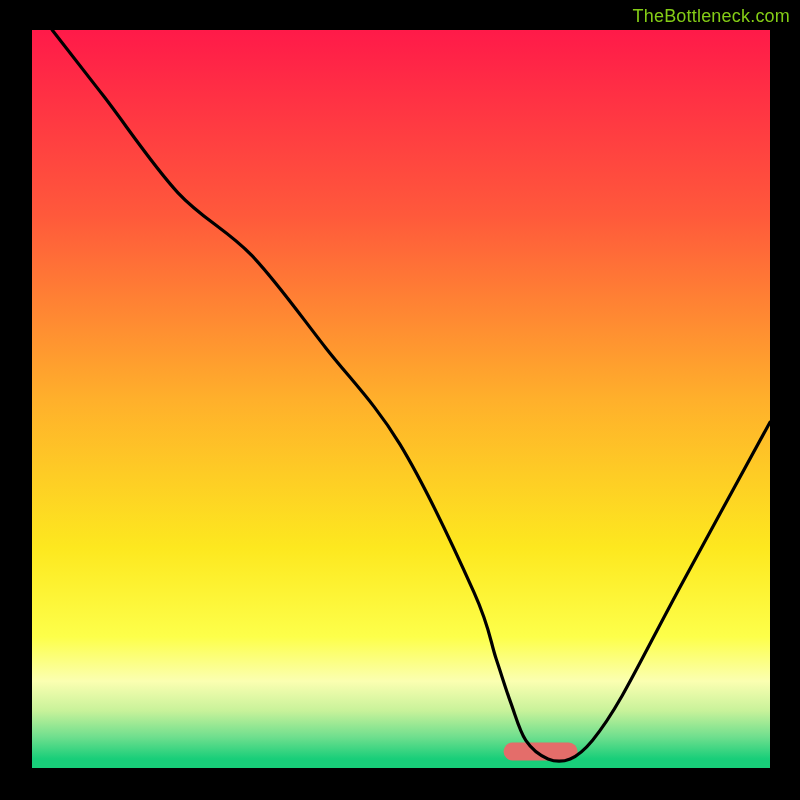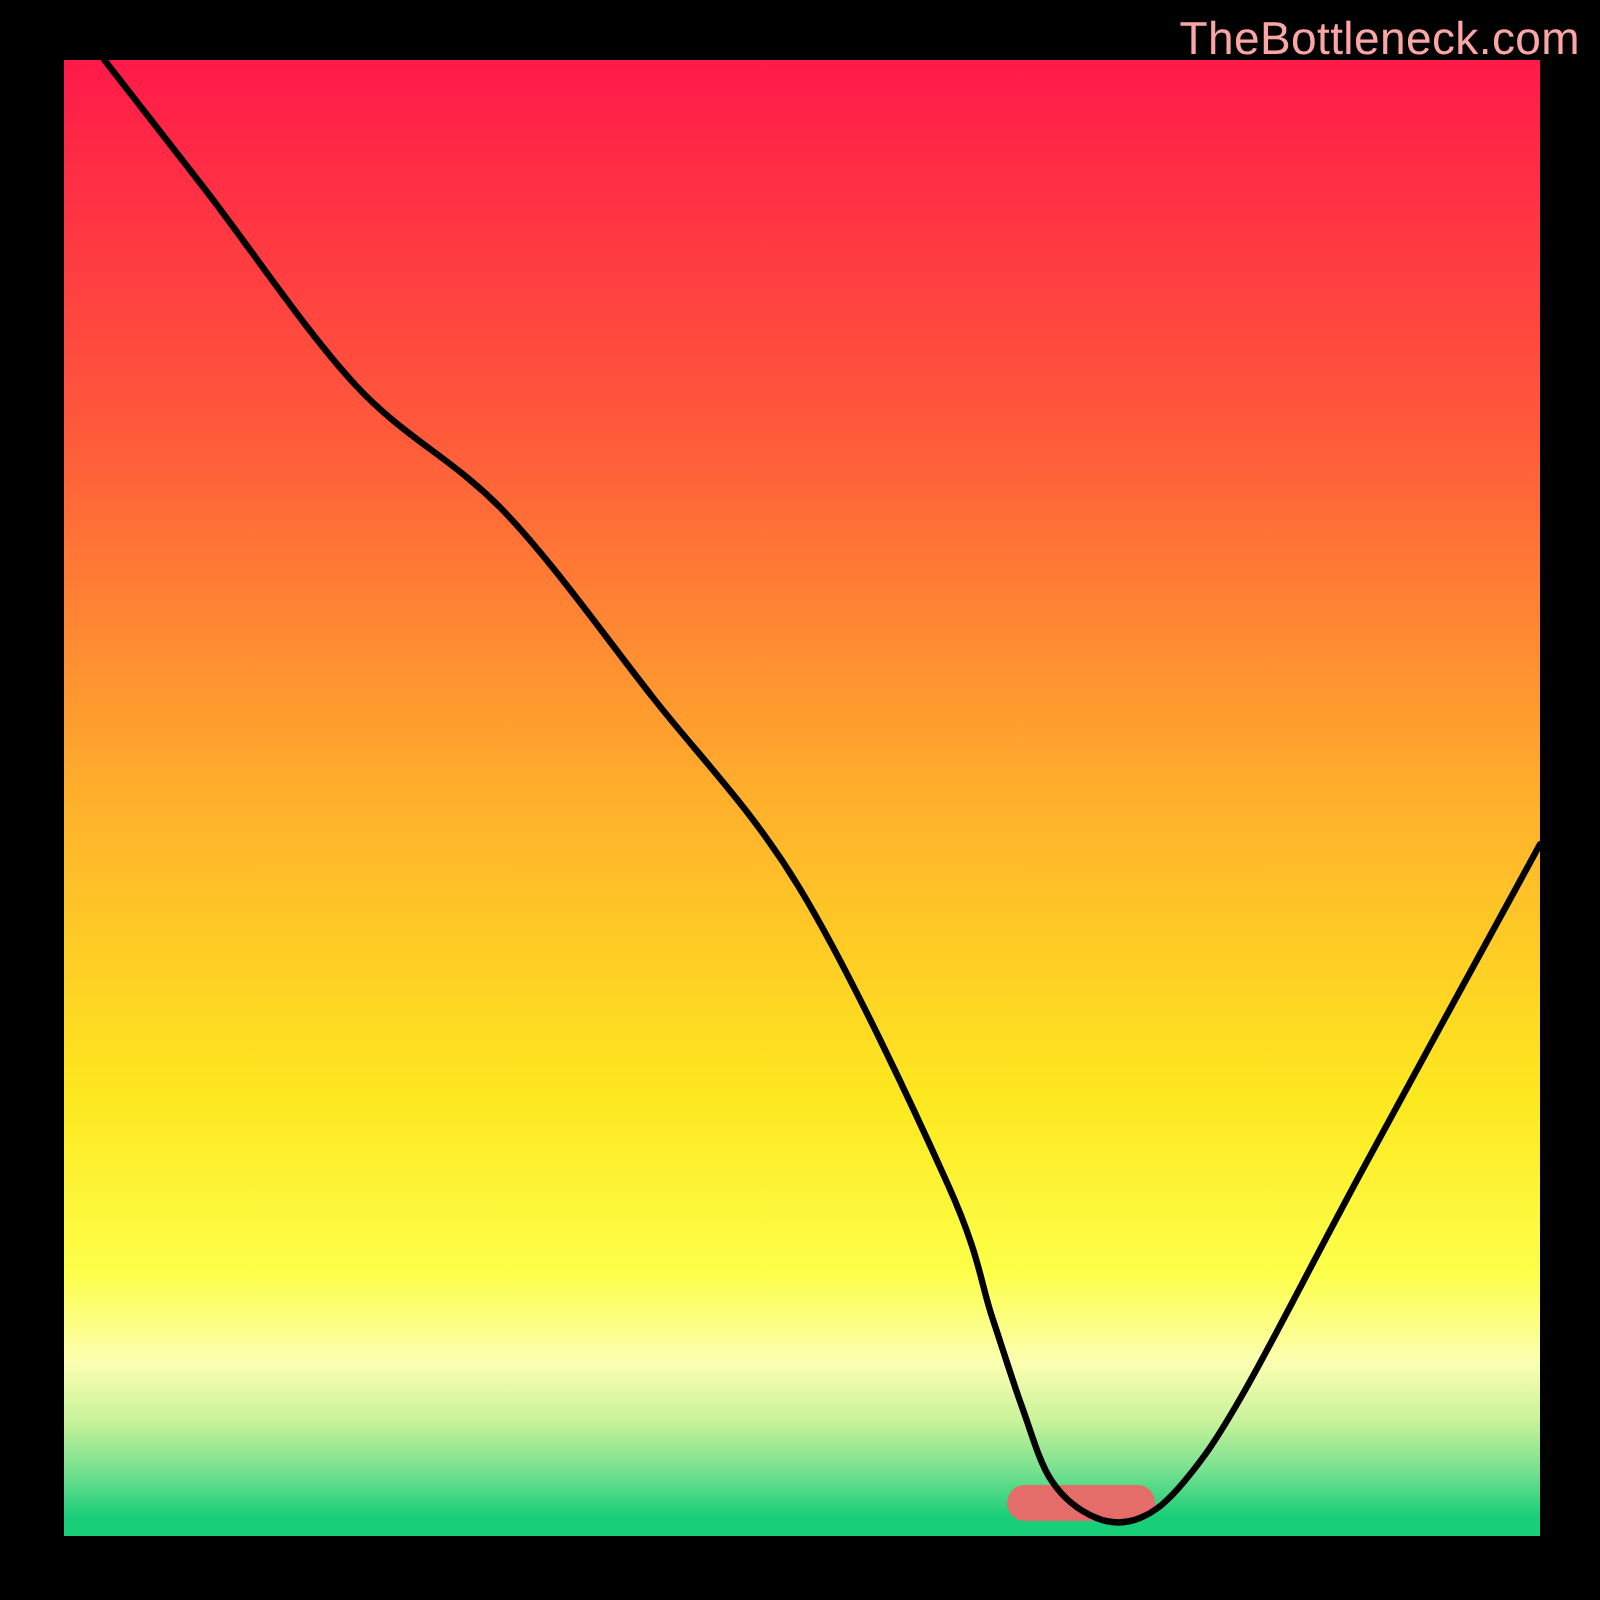--- a/index.html
+++ b/index.html
@@ -13,23 +13,23 @@
   .container {
     position: relative;
     width: 800px;
     height: 800px;
   }
   .watermark {
     position: absolute;
     top: 6px;
     right: 10px;
     font-family: Arial, Helvetica, sans-serif;
-    font-size: 23px;
+    font-size: 18px;
     font-weight: 500;
-    color: #fca5a5;
+    color: #84cc16;
     letter-spacing: 0.2px;
     z-index: 10;
   }
   svg {
     display: block;
   }
 </style>
 </head>
 <body>
 

